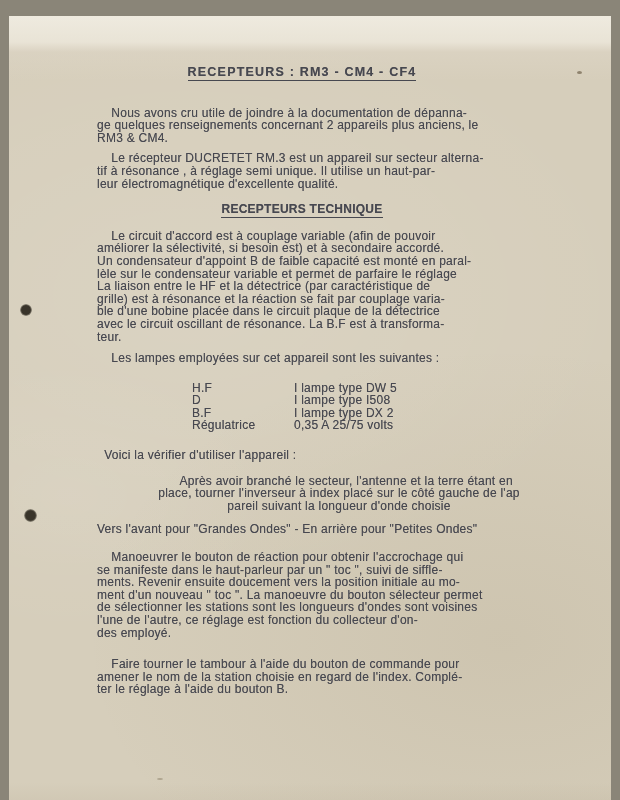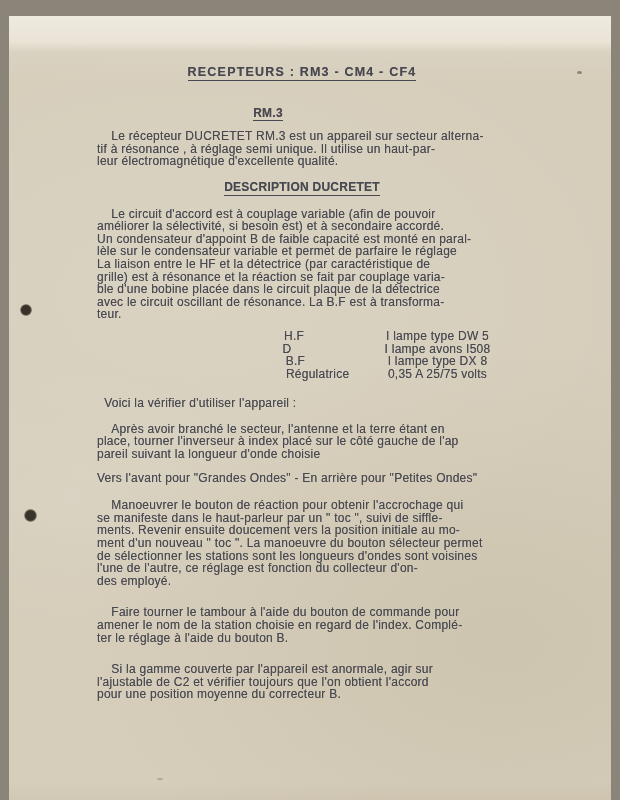--- a/index.html
+++ b/index.html
@@ -32,24 +32,24 @@
   .title-row{font-size:12.5px;letter-spacing:1.2px;padding-right:74px;margin-bottom:26px;}
   .shift-rm3{padding-right:142px;}
   .shift-desc{padding-right:74px;}
   .mb-intro{margin-bottom:8px;}
   .mb-hrm3{margin-bottom:9px;}
   .mb-prm3{margin-bottom:13px;}
   .mb-hdesc{margin-bottom:12px;}
   .mb-pdesc{margin-bottom:9px;}
   .mb-lampsintro{margin-bottom:17px;}
   .lamp-table{margin:0 0 17px 95px;}
-  .lamp-row{display:flex;justify-content:center;}
+  .lamp-row{display:flex;}
   .lamp-name{width:102px;flex:0 0 102px;}
   .mb-usageintro{margin-bottom:13px;}
-  .mb-usage{margin-bottom:11px;}
+  .mb-usage{margin-bottom:11px;text-align:center;}
   .mb-bands{margin-bottom:15px;}
   .mb-drum{margin-bottom:19px;}
   .mb-reaction{margin-bottom:19px;}
   .hole{
     position:absolute;
     border-radius:50%;
     background:radial-gradient(circle, #39342a 0 52%, rgba(57,52,42,0.45) 68%, rgba(57,52,42,0) 78%);
   }
   .hole-top{left:11px;top:288px;width:12px;height:12px;}
   .hole-bottom{left:15px;top:493px;width:13px;height:13px;}
@@ -68,52 +68,55 @@
 <div class="page">
   <div class="hole hole-top"></div>
   <div class="hole hole-bottom"></div>
   <div class="speck"></div>
   <div class="speck2"></div>
 
   <div class="content">
 
     <div class="heading title-row"><span class="u">RECEPTEURS : RM3 - CM4 - CF4</span></div>
 
+    <p class="para mb-intro">    Nous avons cru utile de joindre à la documentation de dépanna-
+ge quelques renseignements concernant 2 appareils plus anciens, le
+RM3 &amp; CM4.</p>
 
-    <div class="heading shift-rm3 mb-hrm3"><span class="u">RM.3</span></div>
 
     <p class="para mb-prm3">    Le récepteur DUCRETET RM.3 est un appareil sur secteur alterna-
 tif à résonance , à réglage semi unique. Il utilise un haut-par-
 leur électromagnétique d'excellente qualité.</p>
 
-    <div class="heading shift-desc mb-hdesc"><span class="u">DESCRIPTION DUCRETET</span></div>
+    <div class="heading shift-desc mb-hdesc"><span class="u">RECEPTEURS TECHNIQUE</span></div>
 
     <p class="para mb-pdesc">    Le circuit d'accord est à couplage variable (afin de pouvoir
 améliorer la sélectivité, si besoin est) et à secondaire accordé.
 Un condensateur d'appoint B de faible capacité est monté en paral-
 lèle sur le condensateur variable et permet de parfaire le réglage
 La liaison entre le HF et la détectrice (par caractéristique de
 grille) est à résonance et la réaction se fait par couplage varia-
 ble d'une bobine placée dans le circuit plaque de la détectrice
 avec le circuit oscillant de résonance. La B.F est à transforma-
 teur.</p>
 
+    <p class="para mb-lampsintro">    Les lampes employées sur cet appareil sont les suivantes :</p>
 
     <div class="lamp-table">
       <div class="lamp-row">
         <span class="lamp-name">H.F</span>
         <span class="lamp-value">I lampe type DW 5</span>
       </div>
       <div class="lamp-row">
         <span class="lamp-name">D</span>
-        <span class="lamp-value">I lampe avons I508</span>
+        <span class="lamp-value">I lampe type I508</span>
       </div>
       <div class="lamp-row">
         <span class="lamp-name">B.F</span>
-        <span class="lamp-value">I lampe type DX 8</span>
+        <span class="lamp-value">I lampe type DX 2</span>
       </div>
       <div class="lamp-row">
         <span class="lamp-name">Régulatrice</span>
         <span class="lamp-value">0,35 A 25/75 volts</span>
       </div>
     </div>
 
     <p class="para mb-usageintro">  Voici la vérifier d'utiliser l'appareil :</p>
 
     <p class="para mb-usage">    Après avoir branché le secteur, l'antenne et la terre étant en
@@ -127,18 +130,15 @@
 ments. Revenir ensuite doucement vers la position initiale au mo-
 ment d'un nouveau " toc ". La manoeuvre du bouton sélecteur permet
 de sélectionner les stations sont les longueurs d'ondes sont voisines
 l'une de l'autre, ce réglage est fonction du collecteur d'on-
 des employé.</p>
 
     <p class="para mb-drum">    Faire tourner le tambour à l'aide du bouton de commande pour
 amener le nom de la station choisie en regard de l'index. Complé-
 ter le réglage à l'aide du bouton B.</p>
 
-    <p class="para">    Si la gamme couverte par l'appareil est anormale, agir sur
-l'ajustable de C2 et vérifier toujours que l'on obtient l'accord
-pour une position moyenne du correcteur B.</p>
 
   </div>
 </div>
 
 </body></html>

